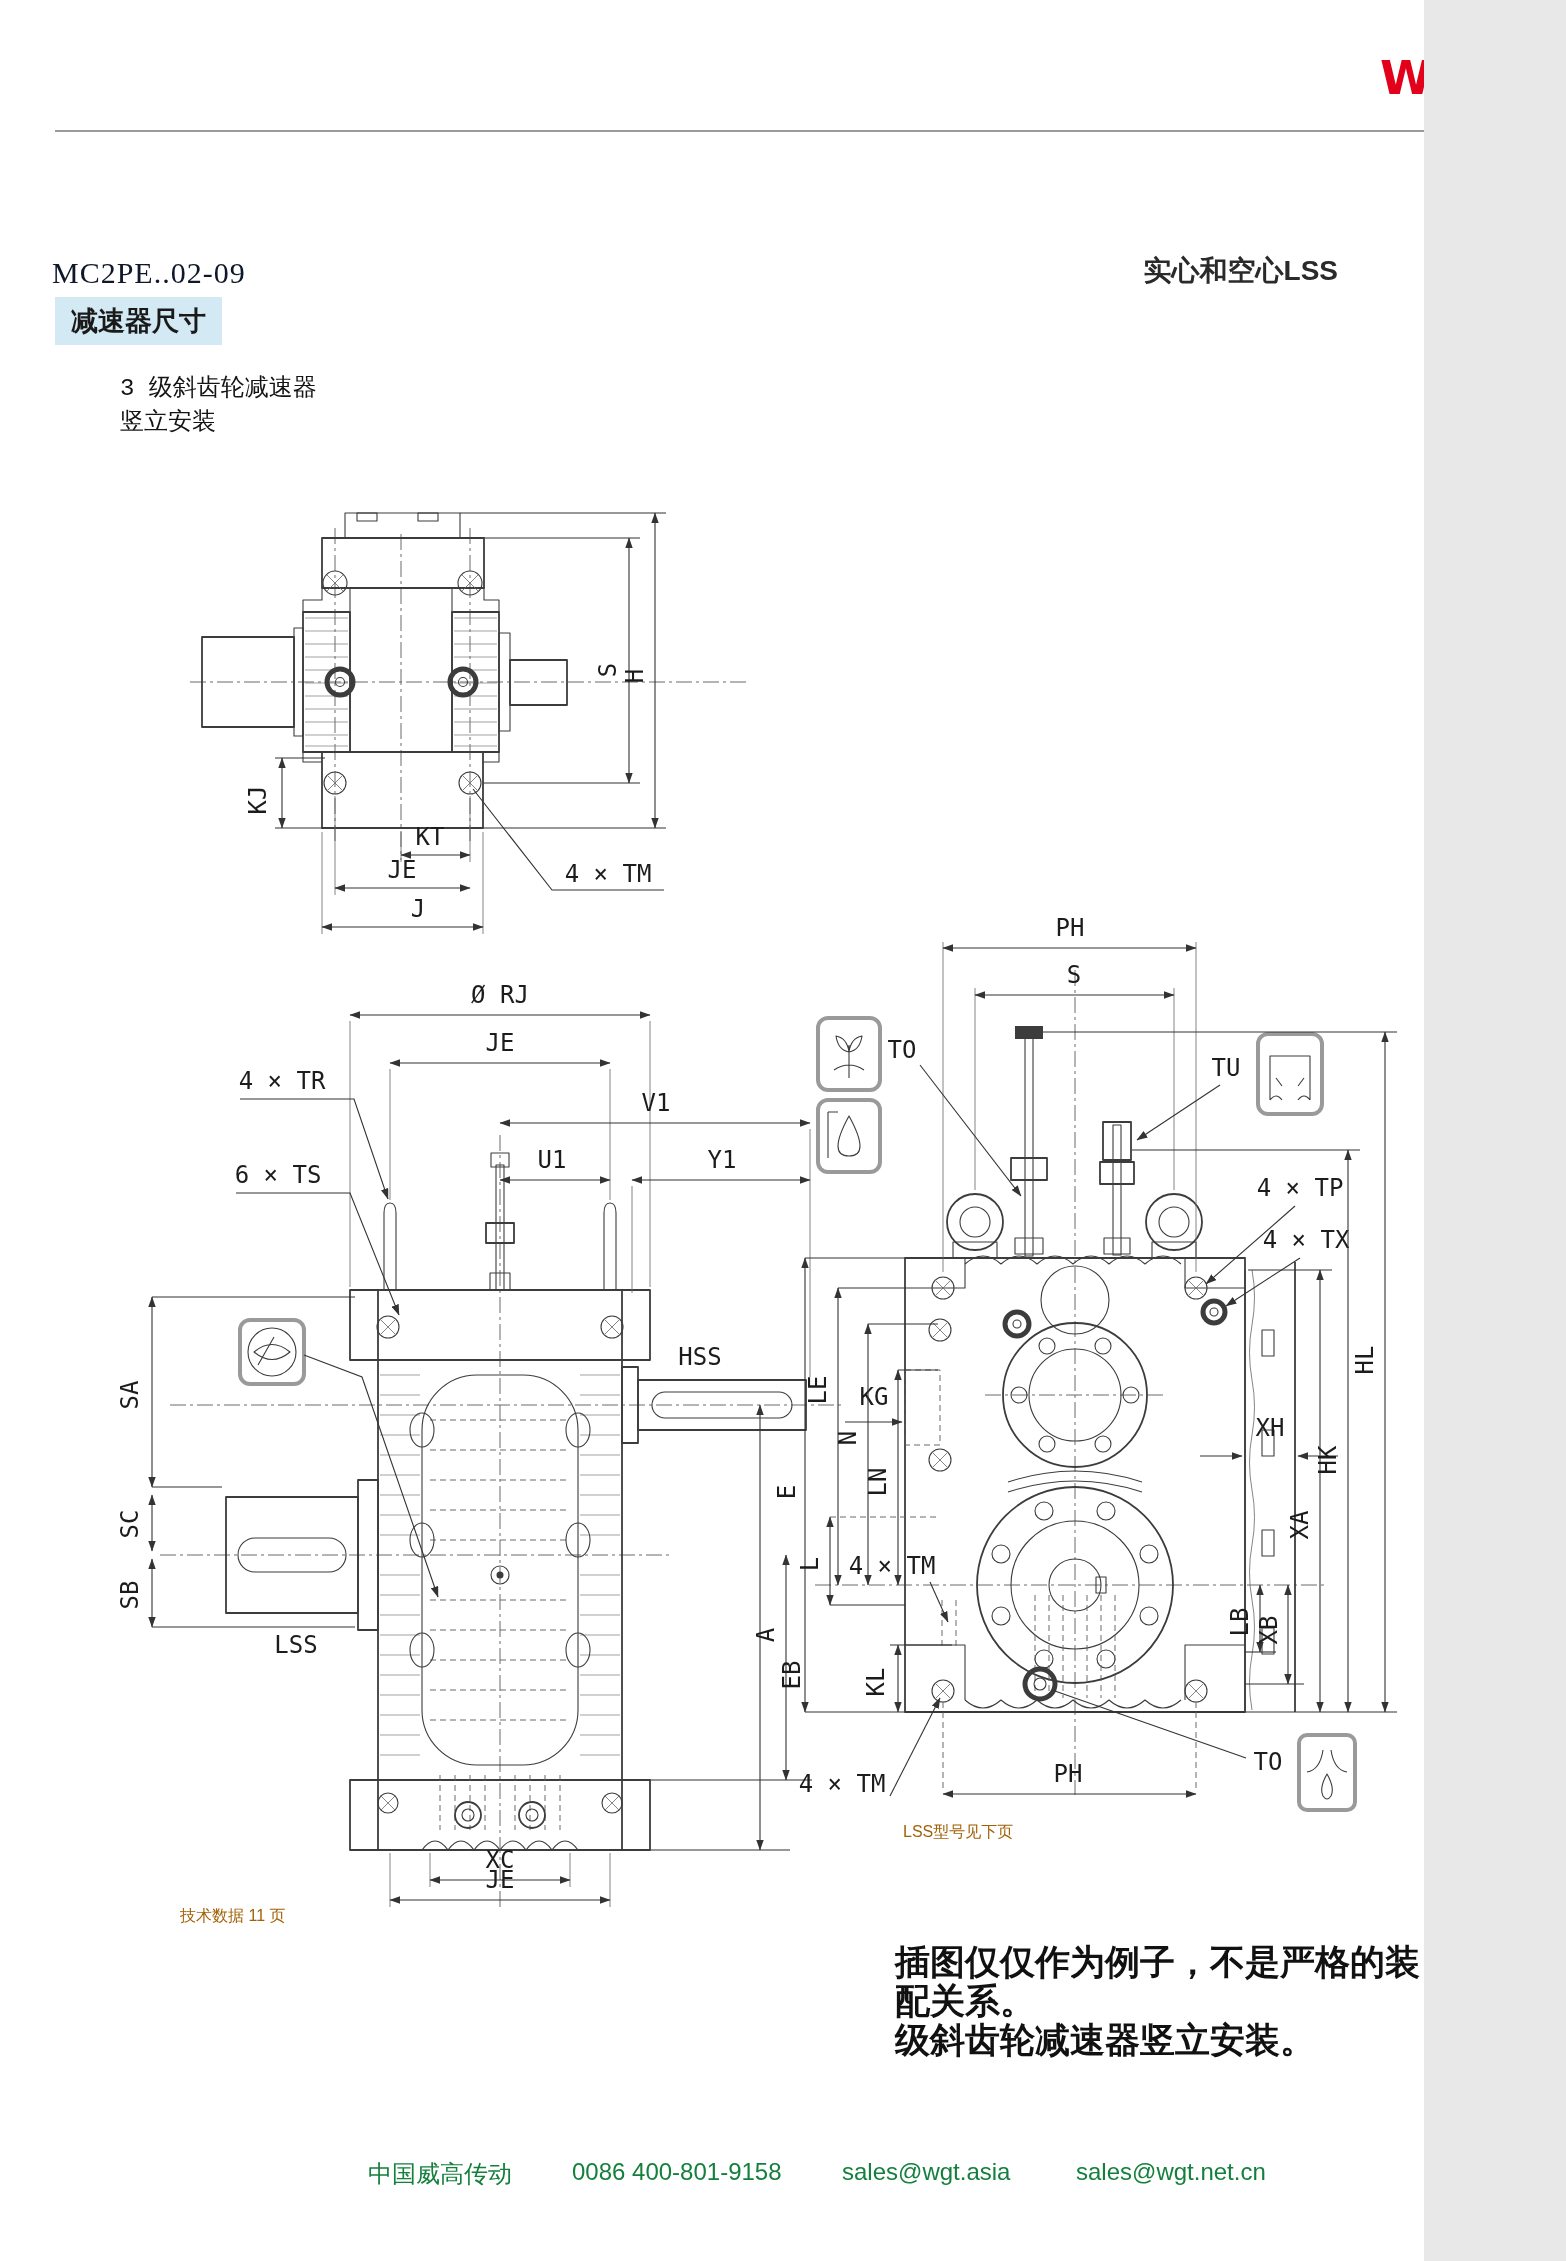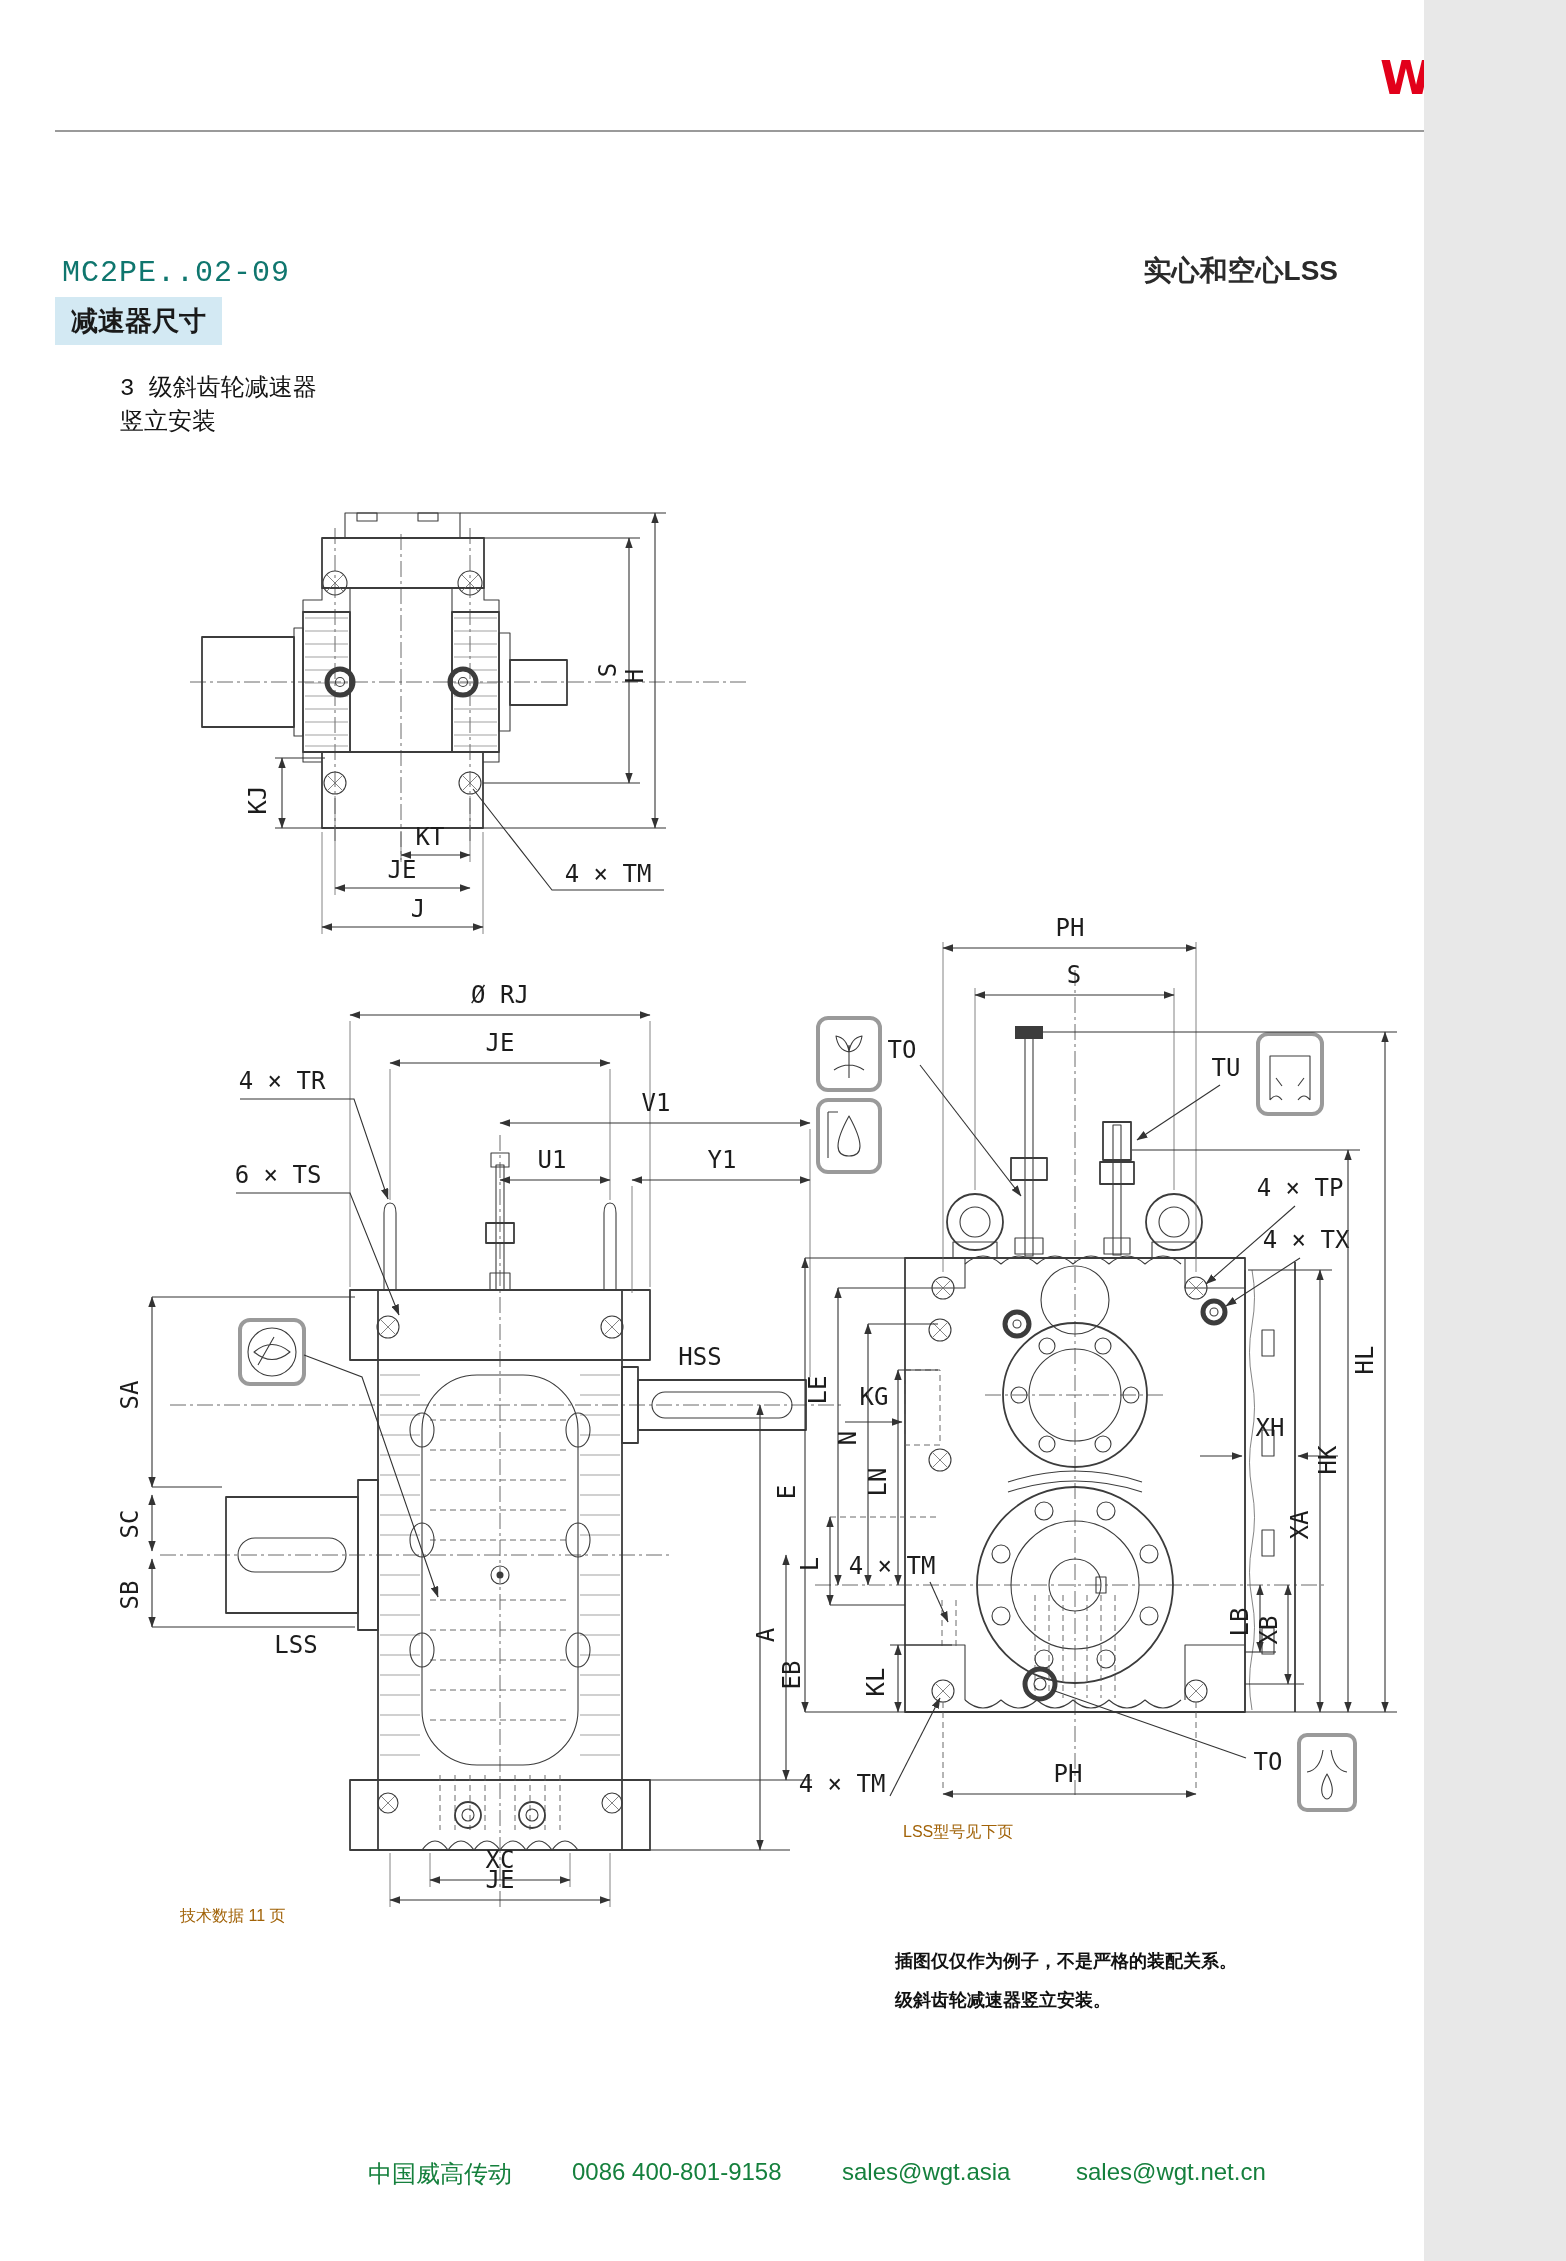--- a/index.html
+++ b/index.html
@@ -4,27 +4,27 @@
 <style>
   html,body{margin:0;padding:0;background:#e8e8e8;}
   .page{position:relative;width:1424px;height:2261px;background:#ffffff;overflow:hidden;
         font-family:"Liberation Sans",sans-serif;color:#1a1a1a;}
   .abs{position:absolute;}
   .logo{left:1380px;top:50px;font-size:47px;font-weight:900;letter-spacing:3px;
         color:#e2001a;font-family:"DejaVu Sans",sans-serif;}
   .rule{left:55px;top:130px;width:1457px;height:2px;background:#9a9a9a;}
   .titlebar{left:52px;top:168px;width:1396px;height:60px;background:#b9dce8;}
   .titlebar .t{margin:0;padding-left:13px;line-height:60px;font-size:30px;font-weight:600;color:#1f1f1f;}
-  .model{left:52px;top:256px;font-size:30px;letter-spacing:1px;color:#0f766e;
-         font-family:Liberation Mono, monospace;margin-left:10px;}
+  .model{left:52px;top:256px;font-size:30px;letter-spacing:1px;color:#0f172a;
+         font-family:Liberation Serif, serif;}
   .rightnote{right:86px;top:252px;font-size:28px;font-weight:600;color:#2a2a2a;}
   .section{left:55px;top:297px;background:#d3e9f3;padding:6px 16px;font-size:27px;font-weight:600;}
   .intro{left:120px;top:372px;font-size:24px;line-height:34px;color:#141414;font-family:Liberation Mono, monospace;}
   .cap{font-size:16px;color:#a16207;}
-  .disc{left:895px;top:1942px;font-size:18px;font-weight:700;line-height:39px;color:#111;}
+  .disc{left:895px;top:1942px;font-size:35px;font-weight:700;line-height:39px;color:#111;}
   .footitem{top:2158px;font-size:24px;color:#15803d;}
   .pagenum{left:1500px;top:2144px;font-size:40px;font-weight:400;color:#7f1d1d;}
   svg{position:absolute;overflow:visible;}
   .o{fill:none;stroke:#3c3c3c;stroke-width:1.8;stroke-linejoin:round;}
   .o2{fill:none;stroke:#3c3c3c;stroke-width:1.1;stroke-linejoin:round;}
   .thin{fill:none;stroke:#666;stroke-width:.8;}
   .cl{fill:none;stroke:#5a5a5a;stroke-width:.9;stroke-dasharray:16 4 3 4;}
   .dash{fill:none;stroke:#5a5a5a;stroke-width:.9;stroke-dasharray:6 4;}
   .dim{fill:none;stroke:#333;stroke-width:1.1;}
   .hatch{fill:none;stroke:#7a7a7a;stroke-width:.7;}

